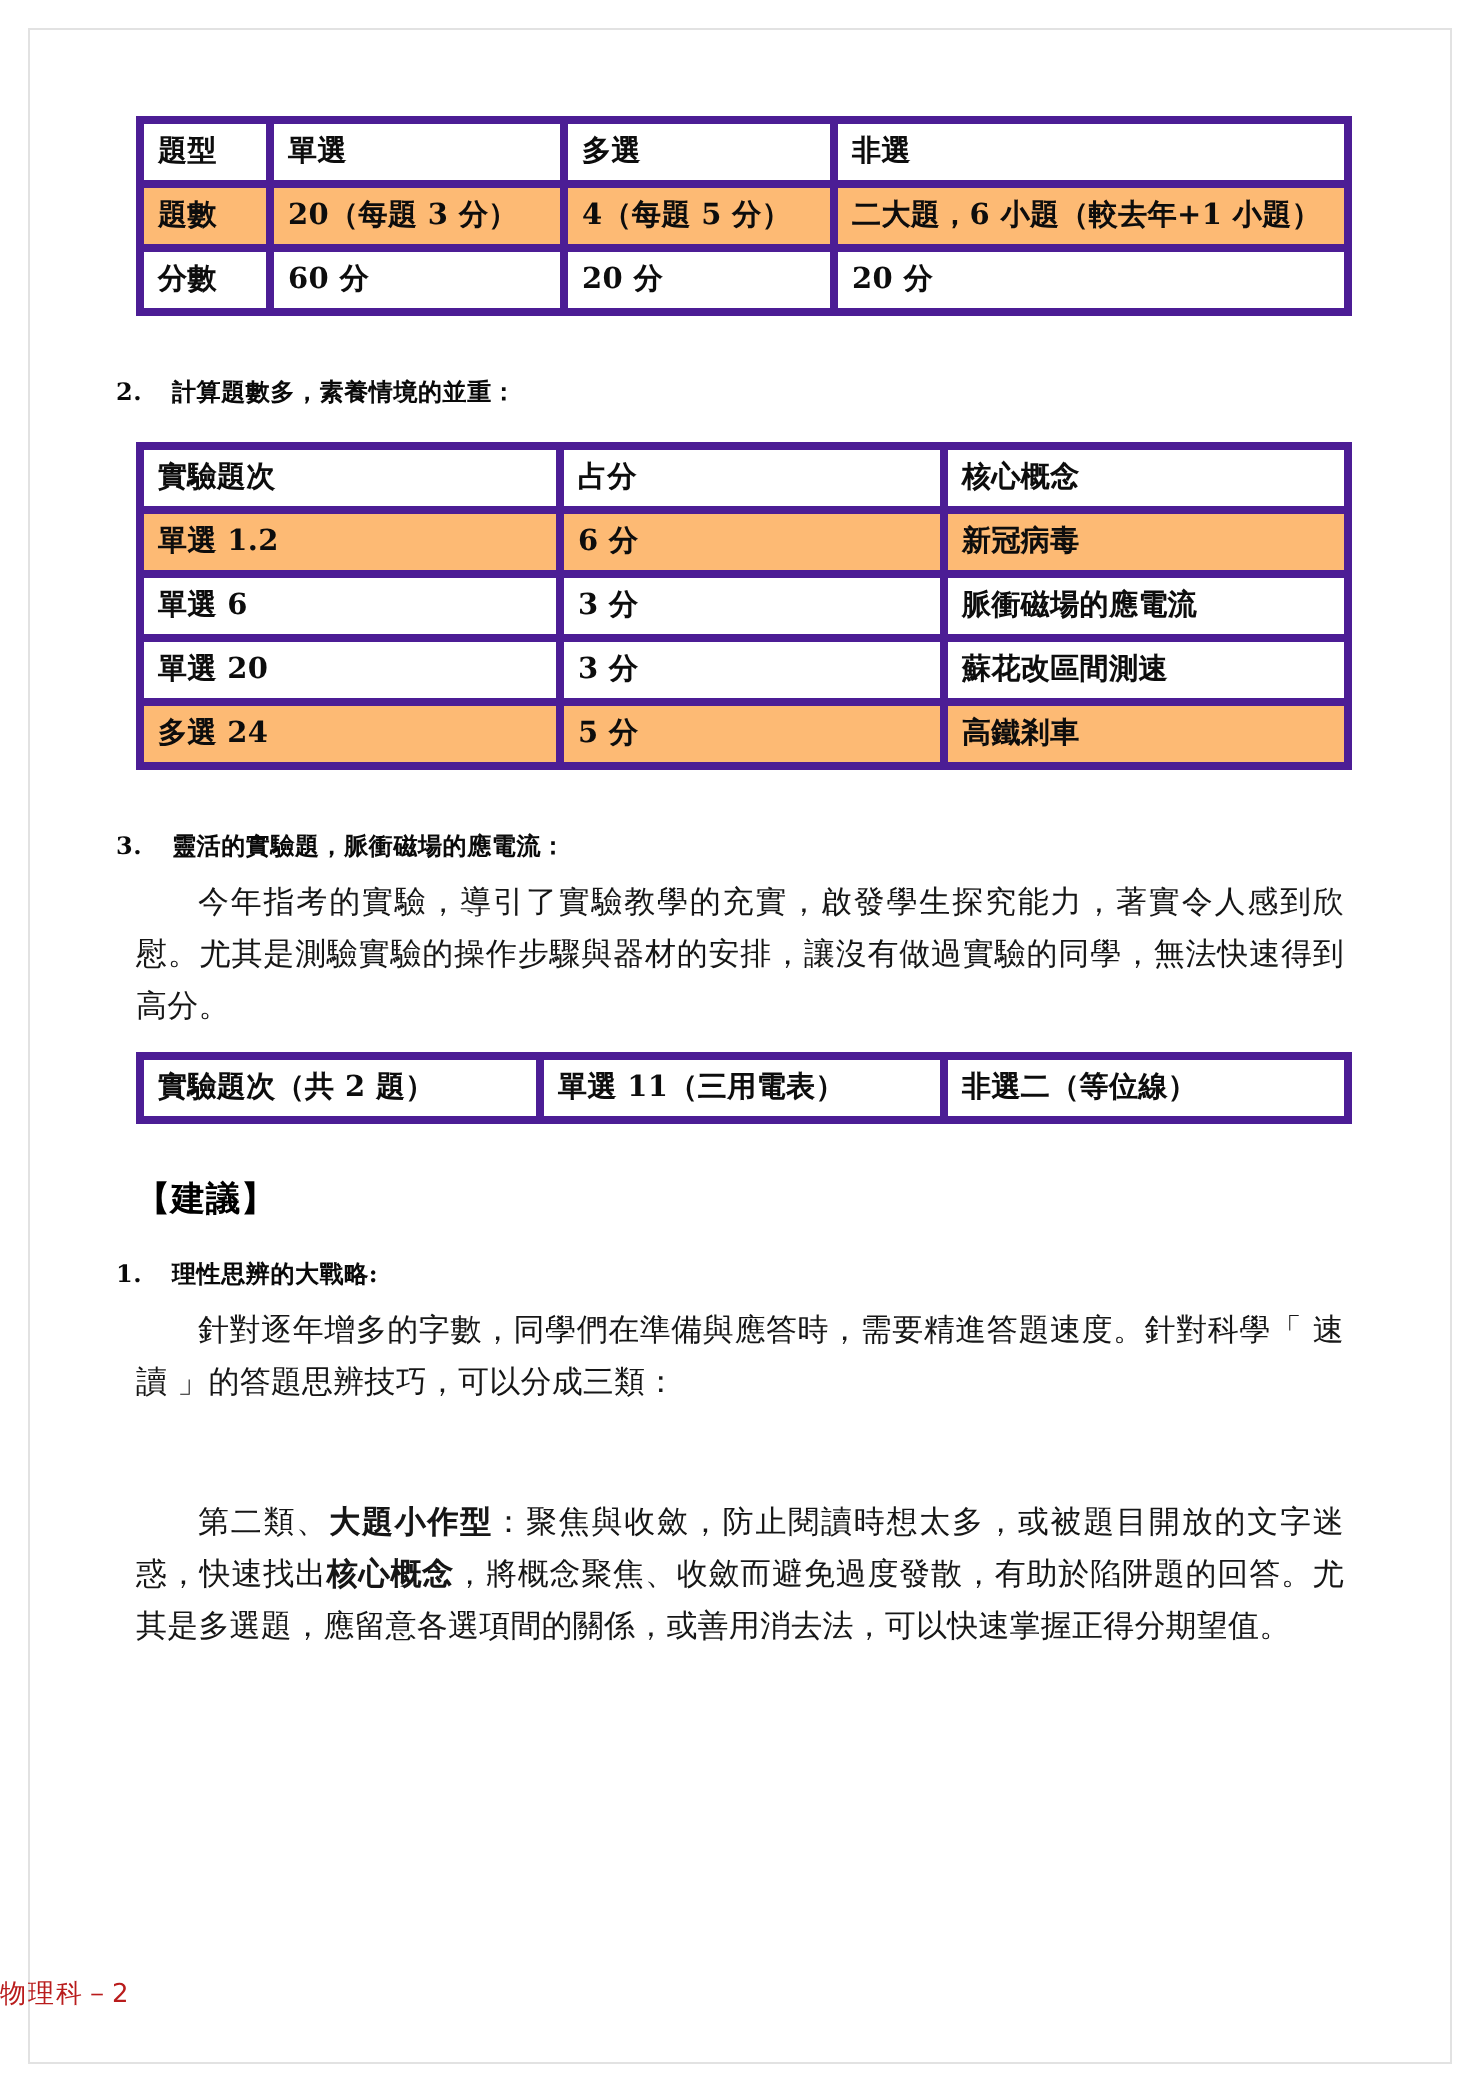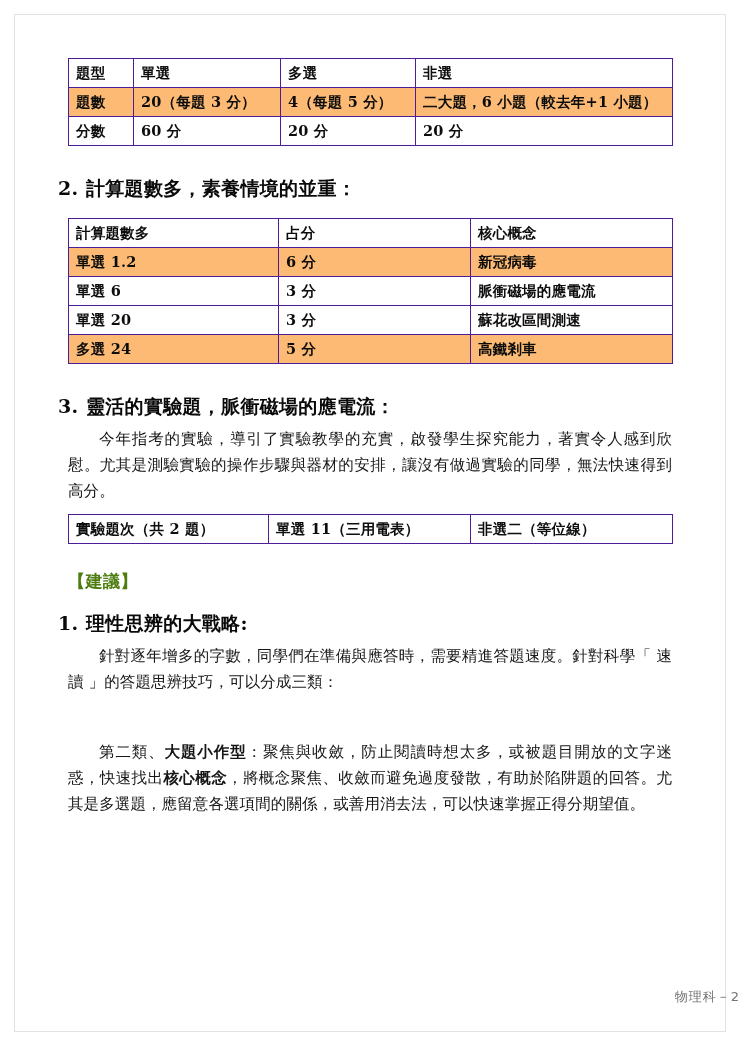--- a/index.html
+++ b/index.html
@@ -38,21 +38,21 @@
 
   
   table.doc-table {
     border-collapse: collapse;
     width: 604px;
     table-layout: fixed;
     font-size: 14.5px;
     line-height: 1.45;
   }
   table.doc-table td {
-    border: 1px solid #4c1d95;
+    border: 4px solid #4c1d95;
     padding: 3px 7px 4px 7px;
     vertical-align: top;
     font-weight: bold;
     color: #0d0d0d;
     letter-spacing: 0.2px;
     word-break: break-all;
   }
   table.doc-table tr.shaded td {
     background: #fdba74;
   }
@@ -68,21 +68,21 @@
   .t2 col.c3 { width: 202px; }
 
   .t3 col.c1 { width: 200px; }
   .t3 col.c2 { width: 202px; }
   .t3 col.c3 { width: 202px; }
 
   .t3 td.tall { height: 50px; }
 
   
   .num-heading {
-    font-size: 19px;
+    font-size: 12px;
     font-weight: bold;
     color: #0a0a0a;
     margin: 0;
     padding-left: 10px;
     text-indent: -10px;
     letter-spacing: 0.3px;
   }
   .num-heading .num {
     display: inline-block;
     min-width: 18px;
@@ -99,45 +99,44 @@
   .para.indent {
     text-indent: 2em;
   }
   .para b {
     font-weight: bold;
   }
 
   .section-title {
     font-size: 17px;
     font-weight: bold;
-    color: #4d7c0f;
+    color: #000000;
     margin: 0;
     letter-spacing: 0.5px;
   }
 
   
   .sp-18 { height: 18px; }
   .sp-10 { height: 10px; }
   .sp-6  { height: 6px; }
   .sp-22 { height: 22px; }
   .sp-26 { height: 26px; }
   .sp-30 { height: 30px; }
 
   
   .footer {
     position: absolute;
     left: 0;
     right: 0;
     top: 988px;
-    text-align: right;
+    text-align: left;
     font-size: 13px;
-    color: #737373;
+    color: #b91c1c;
     font-family: "DejaVu Sans", "Liberation Sans", sans-serif;
     letter-spacing: 1px;
-    padding-left: 26px;
   }
 </style>
 </head>
 <body>
 
 <div class="page">
   <div class="page-frame"></div>
 
   <div class="content">
 
@@ -180,21 +179,21 @@
     <div class="sp-10"></div>
 
     <table class="doc-table t2">
       <colgroup>
           <col class="c1">
           <col class="c2">
           <col class="c3">
         </colgroup>
       <tbody>
         <tr>
-          <td>計算題數多</td>
+          <td>實驗題次</td>
           <td>占分</td>
           <td>核心概念</td>
         </tr>
         <tr class="shaded">
           <td>單選 1.2</td>
           <td>6 分</td>
           <td>新冠病毒</td>
         </tr>
         <tr>
           <td>單選 6</td>

